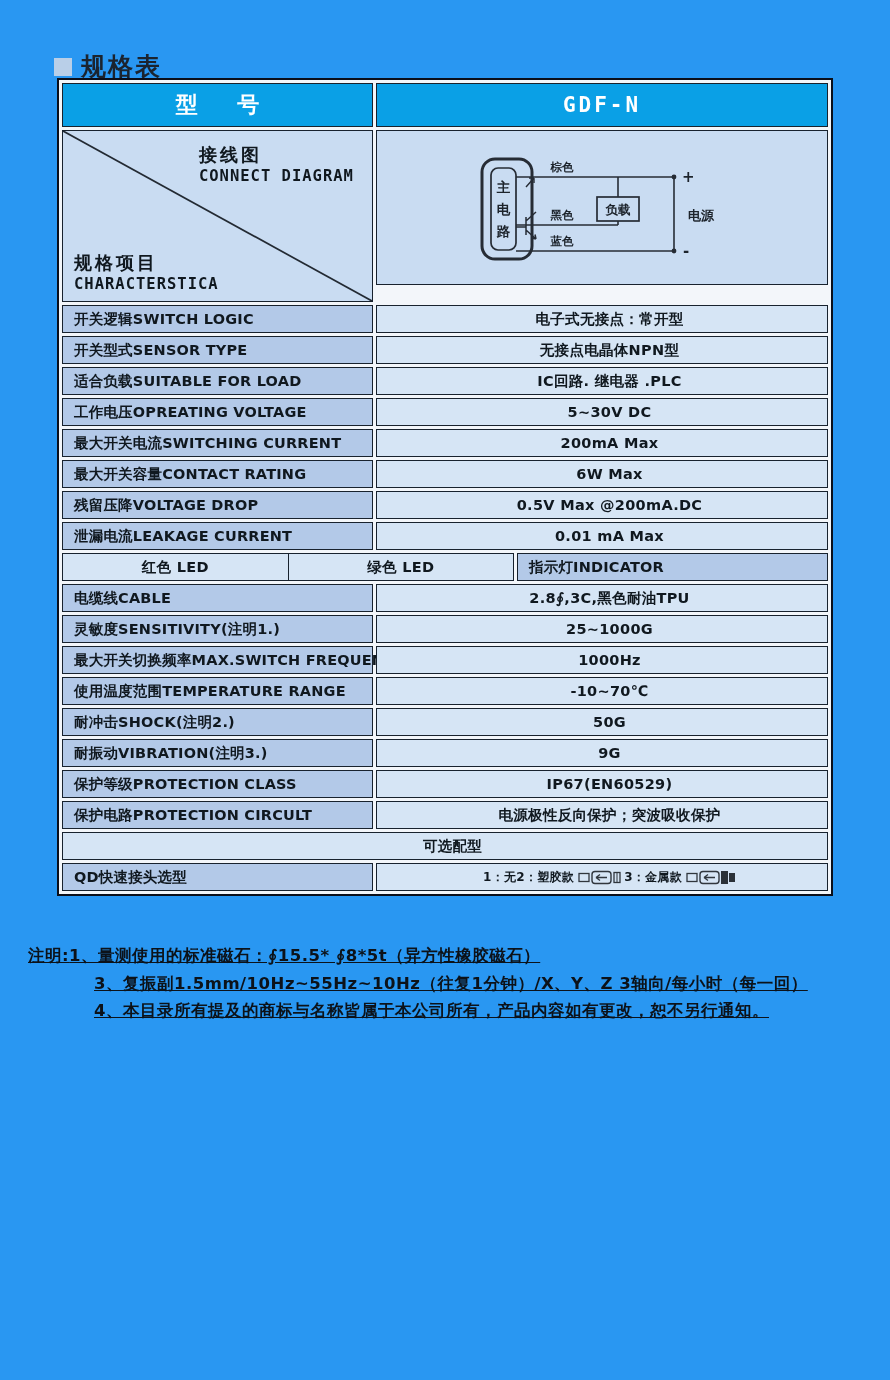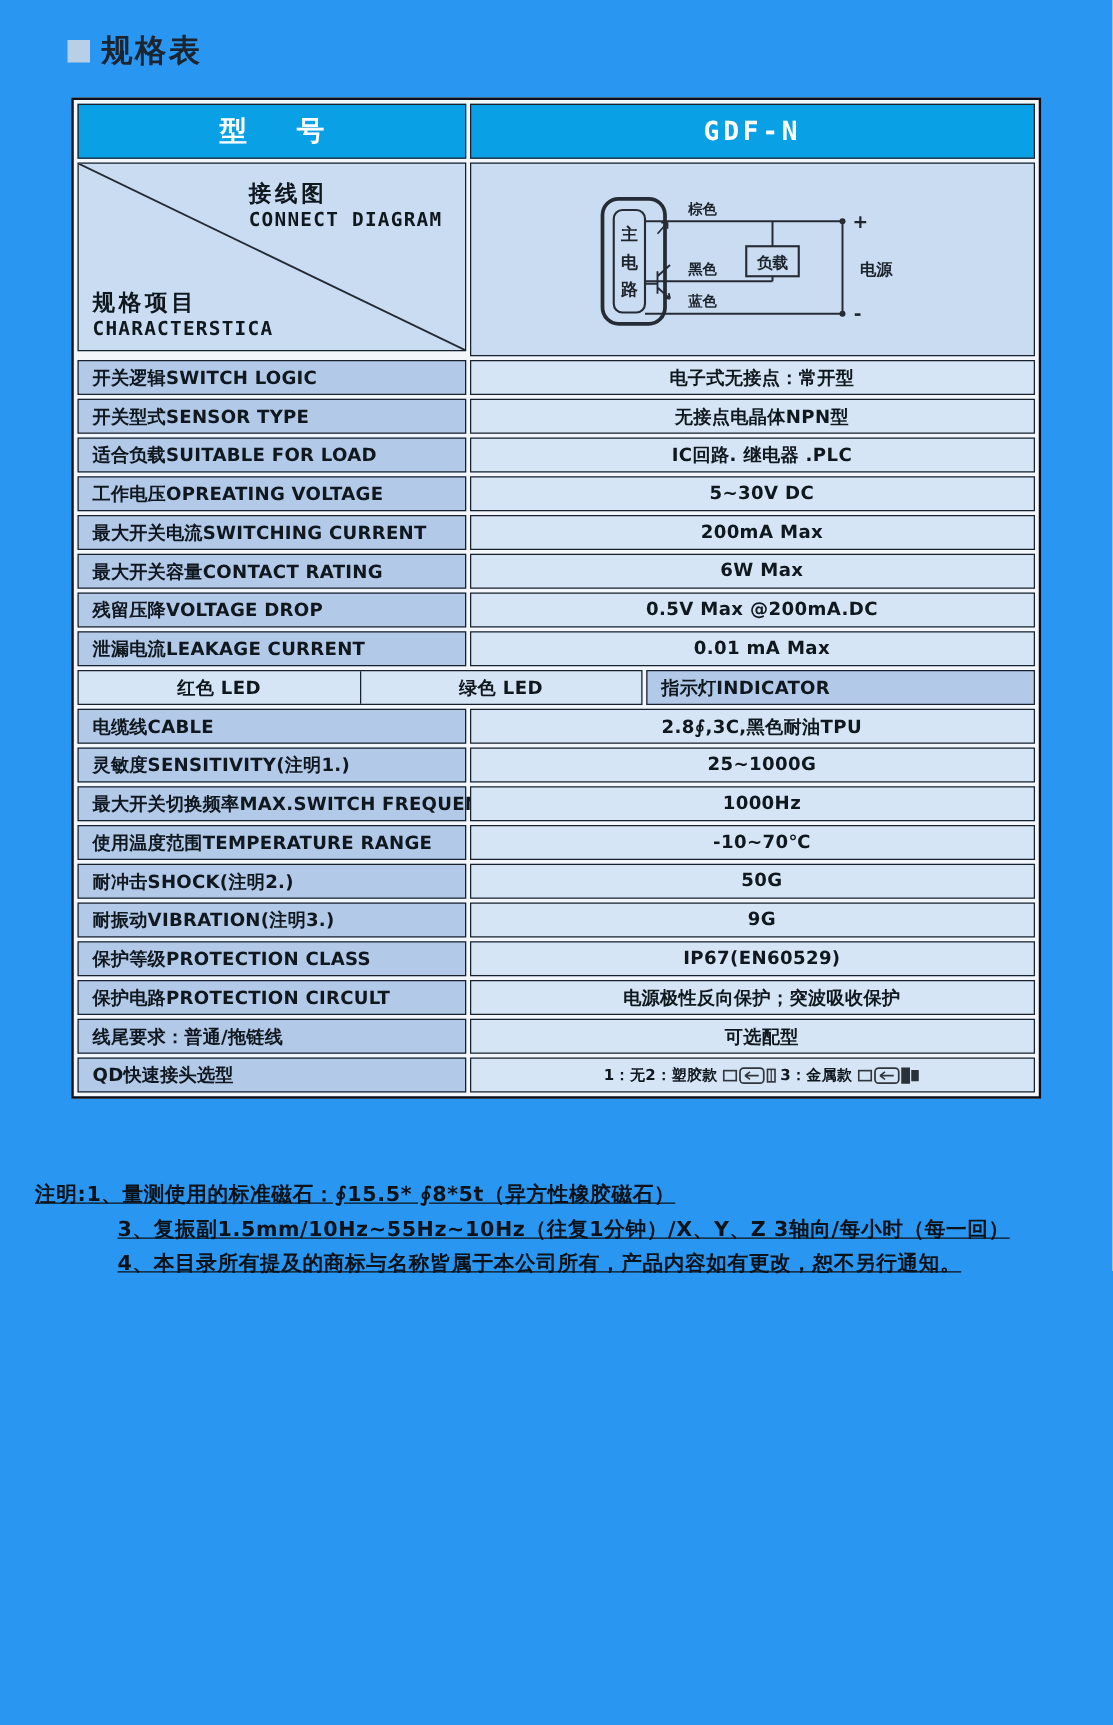--- a/index.html
+++ b/index.html
@@ -6,42 +6,42 @@
     --page-bg:#2997f2; --header-bg:#0aa0e6; --label-bg:#b3c9e8; --value-bg:#d6e5f5;
     --corner-bg:#c9dcf2; --cell-border:#18222e; --gap:#f3f6fa; --ink:#10181f;
   }
   *{margin:0;padding:0;box-sizing:border-box;}
   body{
     width:890px;height:1380px;position:relative;overflow:hidden;
     background:var(--page-bg,#2997f2);
     font-family:"DejaVu Sans","Liberation Sans",sans-serif;
     color:var(--ink,#10181f);
   }
-  .title-wrap{position:absolute;left:54px;top:24px;display:flex;align-items:center;gap:9px;}
+  .title-wrap{position:absolute;left:54px;top:50px;display:flex;align-items:center;gap:9px;}
   .title-square{width:18px;height:18px;background:#b9cfe8;}
   .title-text{font-size:25px;font-weight:700;color:#1b242f;letter-spacing:2px;}
 
   .spec-table{
     position:absolute;left:57px;top:78px;width:776px;
     background:var(--gap,#f3f6fa);
     border:2px solid #0b0f1a;
     padding:3px;display:flex;flex-direction:column;gap:3px;
   }
   .trow{display:flex;gap:3px;}
   .cell{border:1px solid var(--cell-border,#18222e);}
   .lcol{width:311px;flex:none;}
   .vcol{flex:1;}
 
   .head-cell{height:44px;display:flex;align-items:center;justify-content:center;
     background:var(--header-bg,#0aa0e6);color:#fff;}
   .head-model{font-size:22px;font-weight:700;letter-spacing:16px;text-indent:16px;}
   .head-value{font-size:21px;font-weight:700;letter-spacing:3px;
     font-family:"DejaVu Sans Mono","Liberation Mono",monospace;}
 
-  .corner{position:relative;height:151px;background:var(--corner-bg,#c9dcf2);overflow:hidden;}
+  .corner{position:relative;height:172px;background:var(--corner-bg,#c9dcf2);overflow:hidden;}
   .corner svg{position:absolute;inset:0;}
   .corner .top-label{position:absolute;left:44%;top:12px;text-align:left;}
   .corner .bottom-label{position:absolute;left:11px;bottom:8px;text-align:left;}
   .corner .cjk{font-size:18px;font-weight:700;letter-spacing:3px;}
   .corner .lat{font-size:15.5px;font-weight:700;letter-spacing:1px;
     font-family:"DejaVu Sans Mono","Liberation Mono",monospace;}
 
   .diagram{height:155px;background:var(--corner-bg,#c9dcf2);
     display:flex;align-items:center;justify-content:center;}
 
@@ -191,21 +191,20 @@
   </div>
   <div class="trow r">
     <div class="cell lcol lc">保护等级PROTECTION CLASS</div>
     <div class="cell vcol vc">IP67(EN60529)</div>
   </div>
   <div class="trow r">
     <div class="cell lcol lc">保护电路PROTECTION CIRCULT</div>
     <div class="cell vcol vc">电源极性反向保护；突波吸收保护</div>
   </div>
   <div class="trow r">
-    <div class="cell lcol lc">线尾要求：普通/拖链线</div>
     <div class="cell vcol vc">可选配型</div>
   </div>
 
   <div class="trow r">
     <div class="cell lcol lc">QD快速接头选型</div>
     <div class="cell vcol vc qd-val">
       <span class="opt">1：无</span>
       <span class="opt">
         <span>2：塑胶款</span>
         <svg class="conn-icon" width="46" height="15" viewBox="0 0 46 15">

